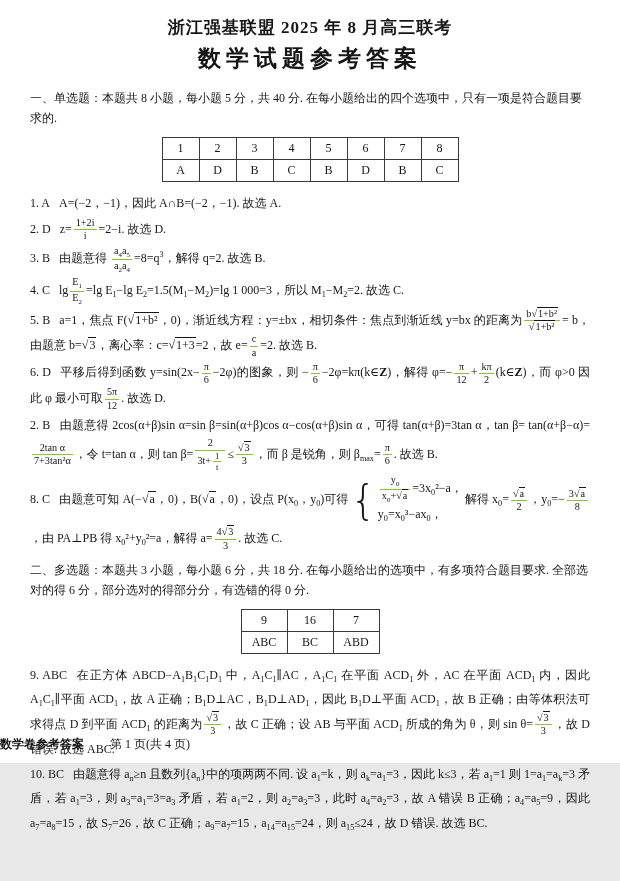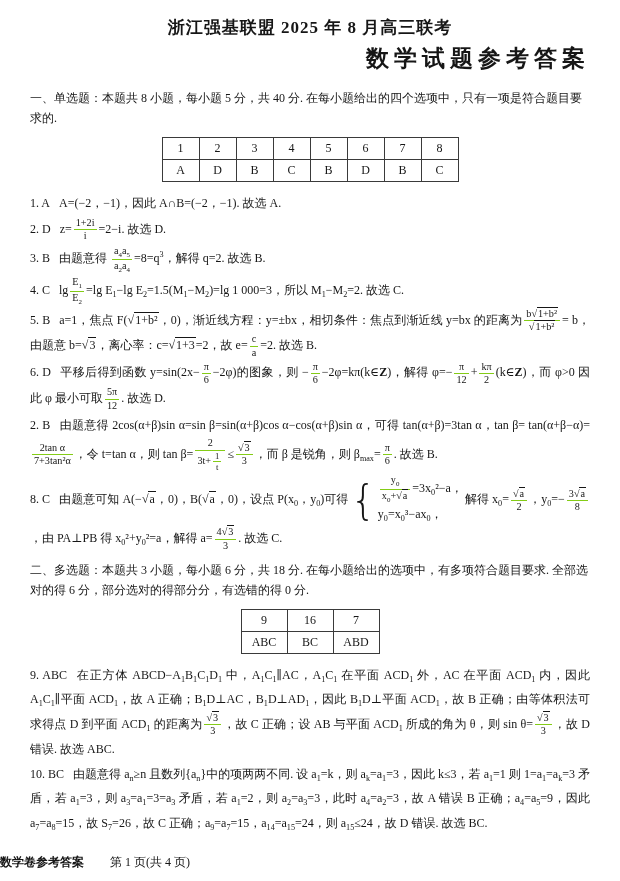--- a/index.html
+++ b/index.html
@@ -1,22 +1,22 @@
 <!DOCTYPE html>
 <html><head>
 <meta charset="utf-8">
 <style>
   * { margin:0; padding:0; box-sizing:border-box; }
   html,body { background:#e8e8e8; }
   body { width:620px; height:881px; margin:0 auto; overflow:hidden;
          font-family:"Liberation Serif","DejaVu Serif",serif; color:#161616; font-size:12px; }
-  .page { width:620px; height:881px; background:#ffffff; position:relative;
+  .page { width:620px; height:763px; background:#ffffff; position:relative;
           padding:16px 30px 0 30px; }
   h1.t1 { text-align:center; font-size:17px; font-weight:bold; letter-spacing:1px; }
-  h2.t2 { text-align:right; font-size:23px; font-weight:bold; letter-spacing:5px; margin:4px 0 14px; }
+  h2.t2 { text-align:center; font-size:23px; font-weight:bold; letter-spacing:5px; margin:4px 0 14px; }
   .sec-head { font-weight:normal; line-height:1.7; margin:8px 0 4px; }
   table.ans { border-collapse:collapse; margin:8px auto 10px auto; }
   table.ans td { border:1px solid #3a3a3a; height:22px; text-align:center;
                  font-size:12px; padding:0 4px; }
   table.ans.t8 td { width:37px; }
   table.ans.t3 td { width:46px; }
   .item { margin:2px 0; line-height:1.95; text-align:justify; }
   .item .lbl { margin-right:9px; white-space:nowrap; }
   
   .f { display:inline-flex; flex-direction:column; vertical-align:middle;

